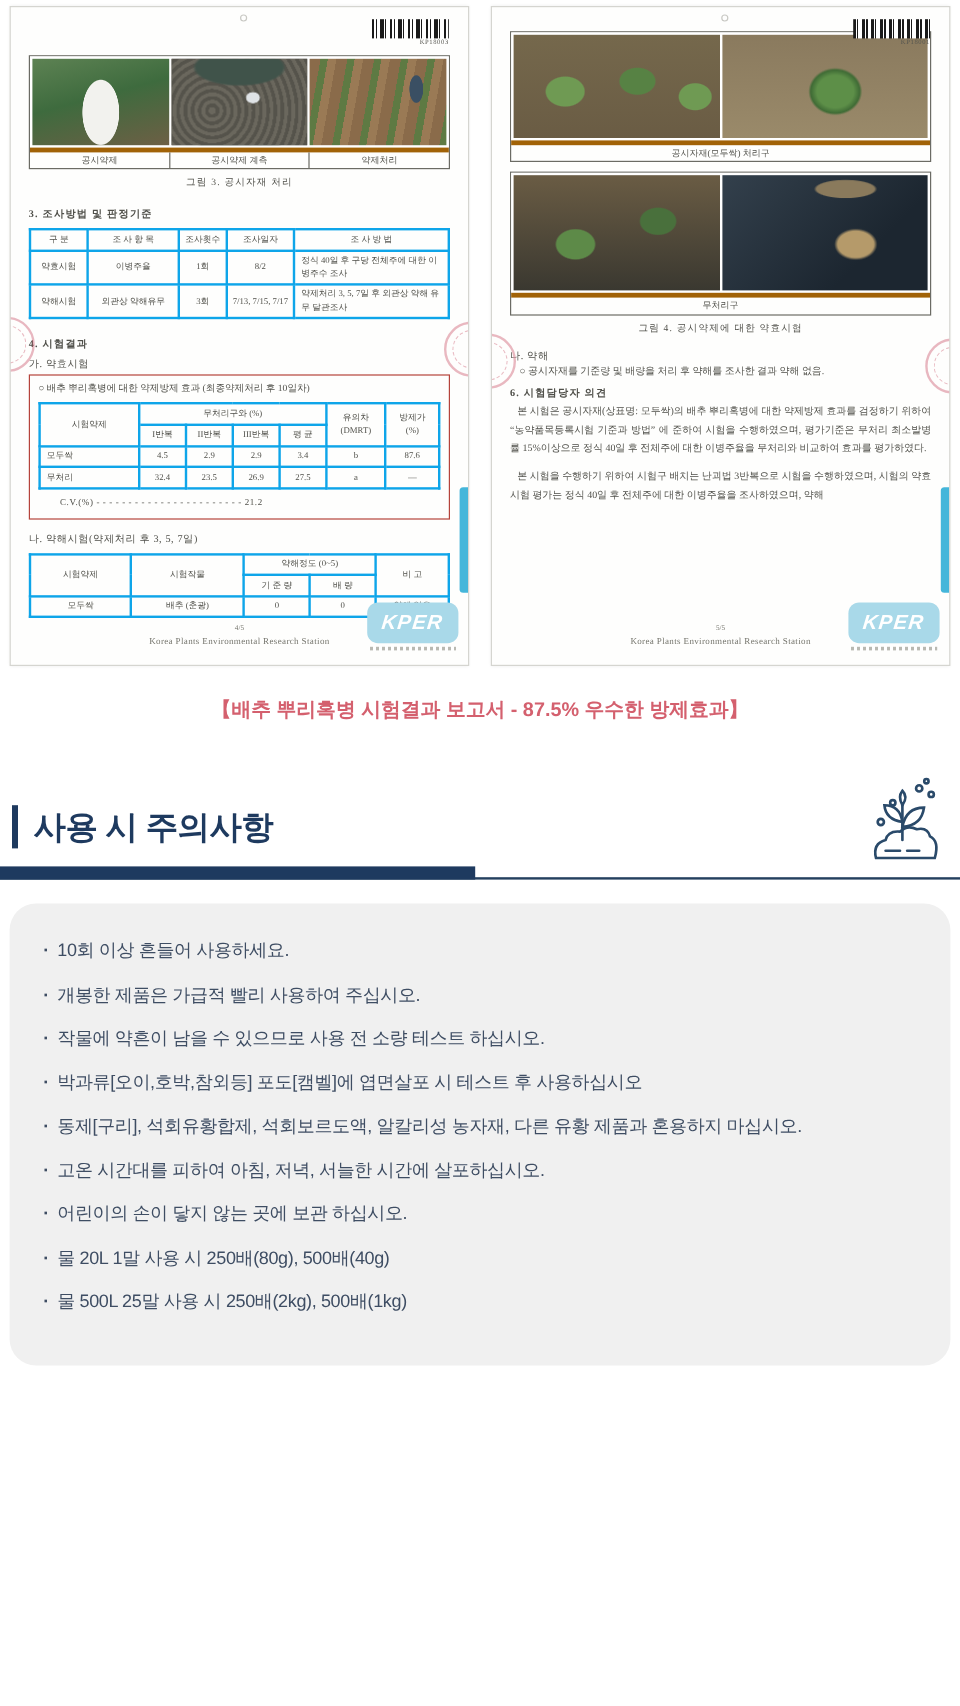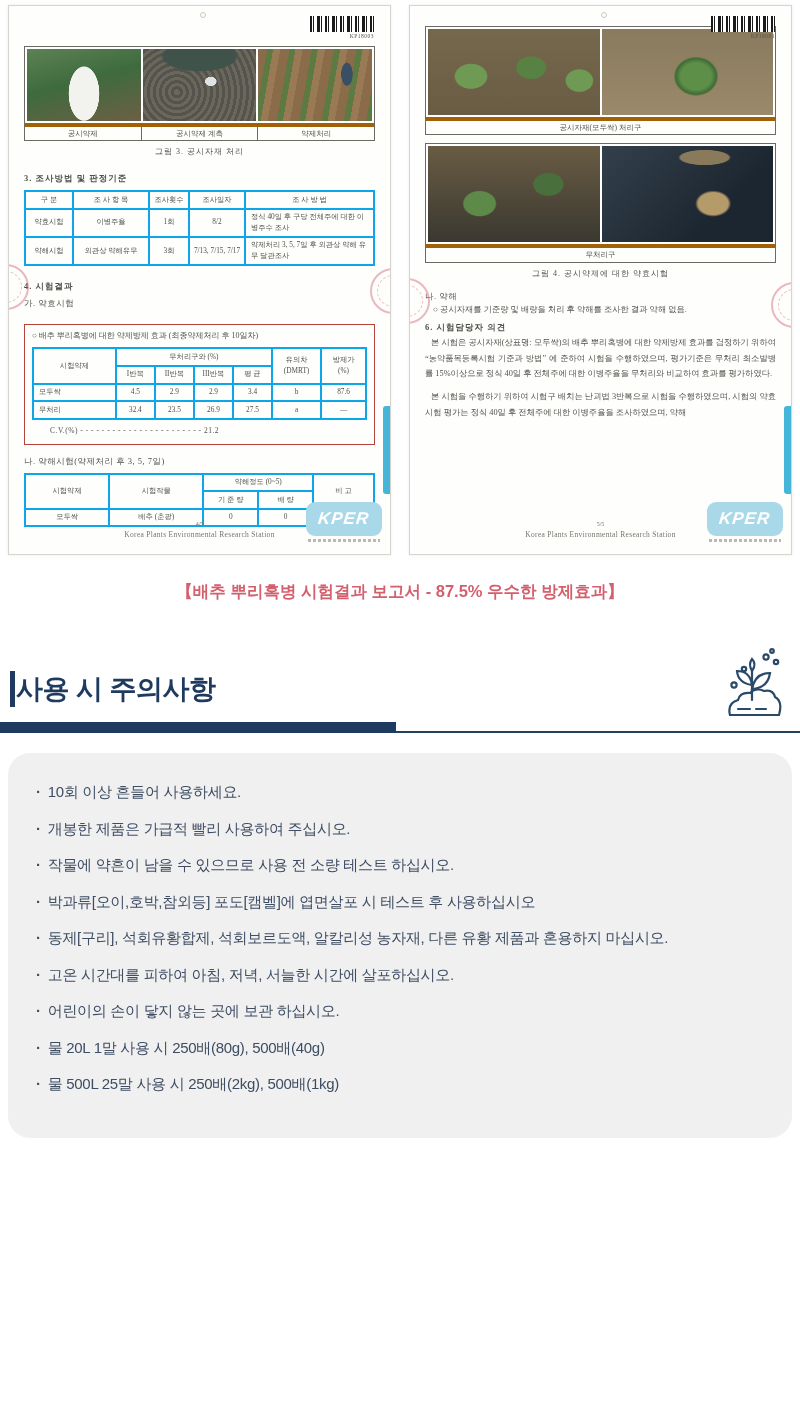--- a/index.html
+++ b/index.html
@@ -39,21 +39,21 @@
   .sub-line { font-size:8.5px; margin-top:4px; letter-spacing:.5px; }
 
   table.doc-tbl { border-collapse:collapse; width:100%; margin-top:5px;
     font-size:7.3px; color:#50504a; }
   table.doc-tbl th, table.doc-tbl td {
     border:2px solid #0ea5e9; text-align:center; padding:2.5px 2px;
     font-weight:normal; line-height:1.45;
   }
   table.doc-tbl td.lft { text-align:left; padding-left:5px; }
 
-  .red-box { border:1.5px solid #b5433b; padding:5px 7px 8px 7px; margin-top:15px; }
+  .red-box { border:1.5px solid #b5433b; padding:5px 7px 8px 7px; margin-top:3px; }
   .cv-line { font-size:7.5px; margin-top:5px; padding-left:18px; letter-spacing:.5px; }
 
   .doc-footer { position:absolute; bottom:14px; left:0; width:100%; text-align:center; }
   .pg-num { font-size:6px; color:#76766e; }
   .org-name { font-size:7.5px; color:#76766e; letter-spacing:.3px; }
   .kper-logo {
     position:absolute; right:8px; bottom:18px; width:76px; height:34px;
     background:#a9d9e9; border-radius:9px; display:flex; align-items:center; justify-content:center;
   }
   .kper-text { color:#fff; font-style:italic; font-weight:bold; font-size:17px;
@@ -96,21 +96,21 @@
       radial-gradient(30px 22px at 65% 60%, #b59a6a 0 50%, transparent 60%),
       radial-gradient(40px 12px at 60% 12%, #8a7a5c 0 60%, transparent 66%),
       linear-gradient(135deg,#33404c 0%,#1c2630 70%); }
 
   
   .caption-banner { text-align:center; margin-top:26px;
     color:#d4606e; font-weight:bold; font-size:16.5px; }
 
   
   .section-header { margin-top:68px; position:relative; }
-  .sh-title { margin-left:10px; border-left:5px solid #1e3a5f; padding-left:1px;
+  .sh-title { margin-left:10px; border-left:5px solid #1e3a5f; padding-left:13px;
     font-size:27px; font-weight:bold; color:#1e3a5f; letter-spacing:-.5px; }
   .sh-rule { position:relative; margin-top:14px; height:12px; border-bottom:2px solid #24405f; }
   .sh-rule-thick { position:absolute; left:0; bottom:-2px; width:396px; height:11px; background:#1e3a5f; }
   .sprout { position:absolute; right:12px; bottom:10px; }
 
   
   .precautions-box { margin:20px 8px 0 8px; background:#f0f0f0; border-radius:22px;
     padding:30px 28px 26px 28px; min-height:338px; }
   .precautions-list { list-style:none; }
   .precautions-list li { font-size:15px; color:#3e4d63; font-weight:500;

